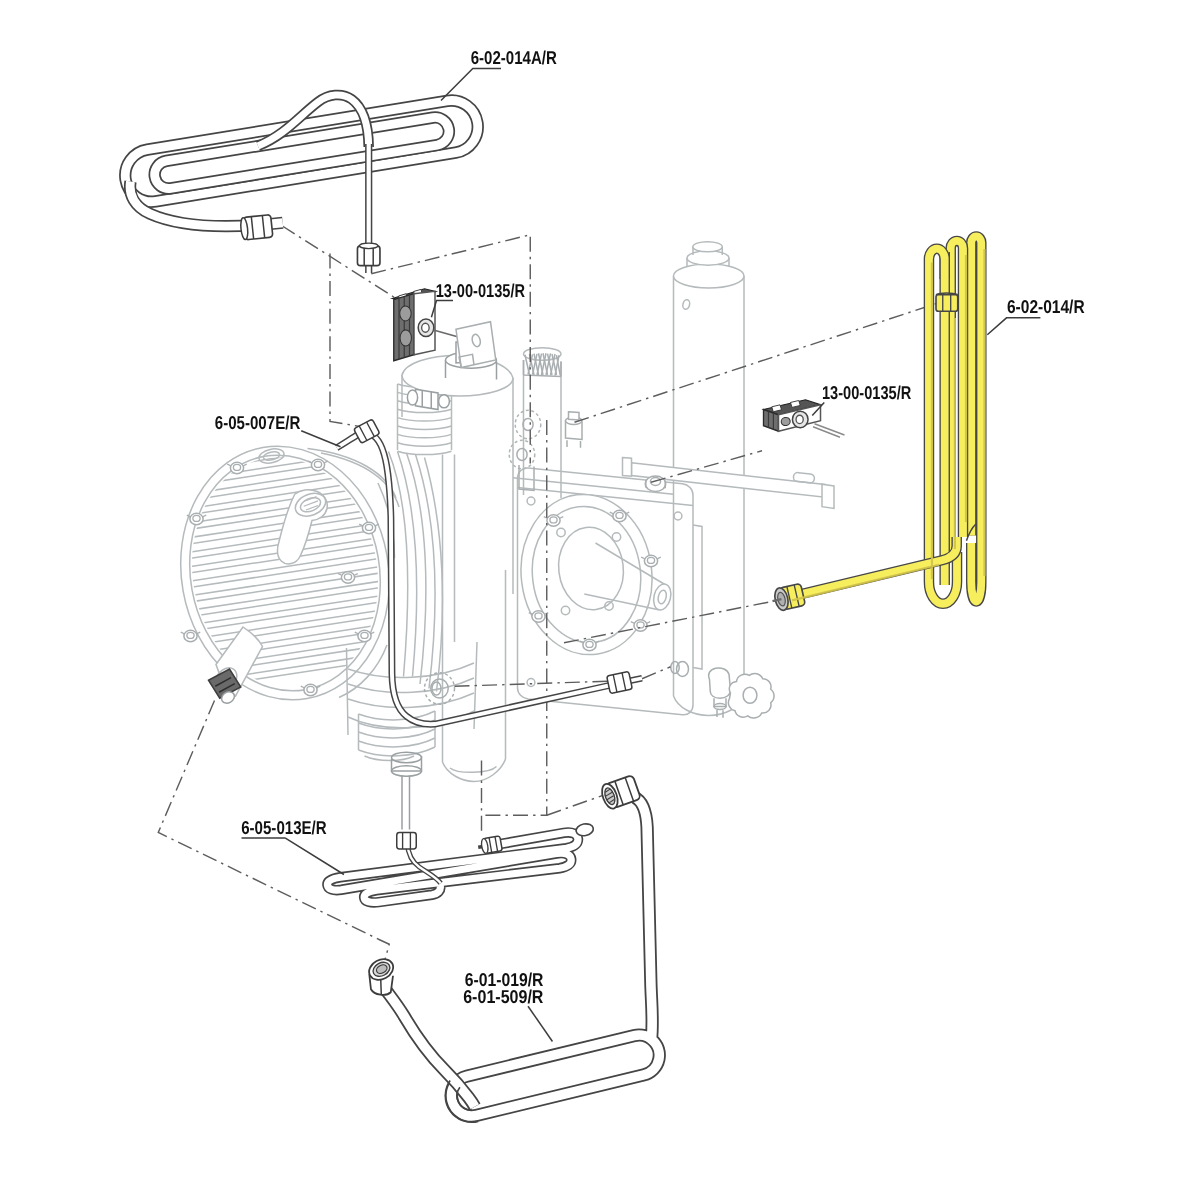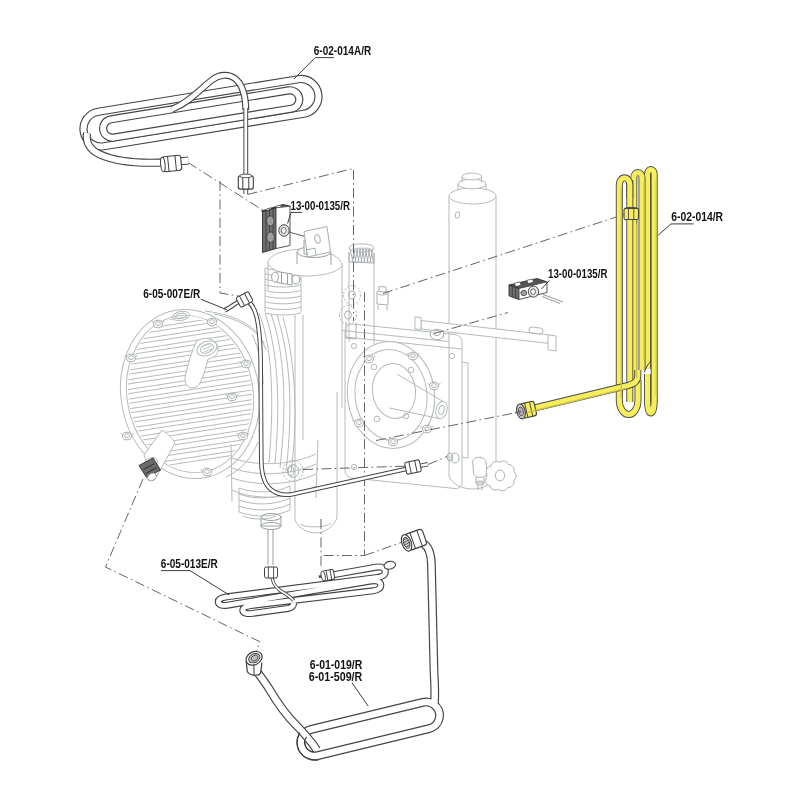--- a/index.html
+++ b/index.html
@@ -1,16 +1,16 @@
 <!DOCTYPE html>
 <html><head>
 <meta charset="utf-8">
 <style>
 html,body{margin:0;padding:0;background:#fff;}
-#wrap{width:800px;height:753px;position:relative;overflow:hidden;background:#fff;margin-top:12px;}
+#wrap{width:800px;height:753px;position:relative;overflow:hidden;background:#fff;}
 text{font-family:"Liberation Sans",sans-serif;font-weight:bold;fill:#111;}
 </style>
 </head>
 <body>
 <div id="wrap">
 <svg width="800" height="800" viewBox="0 0 800 800">
 <rect x="0" y="0" width="800" height="800" fill="#ffffff"></rect>
 
 <defs>
 <g id="bolt">

